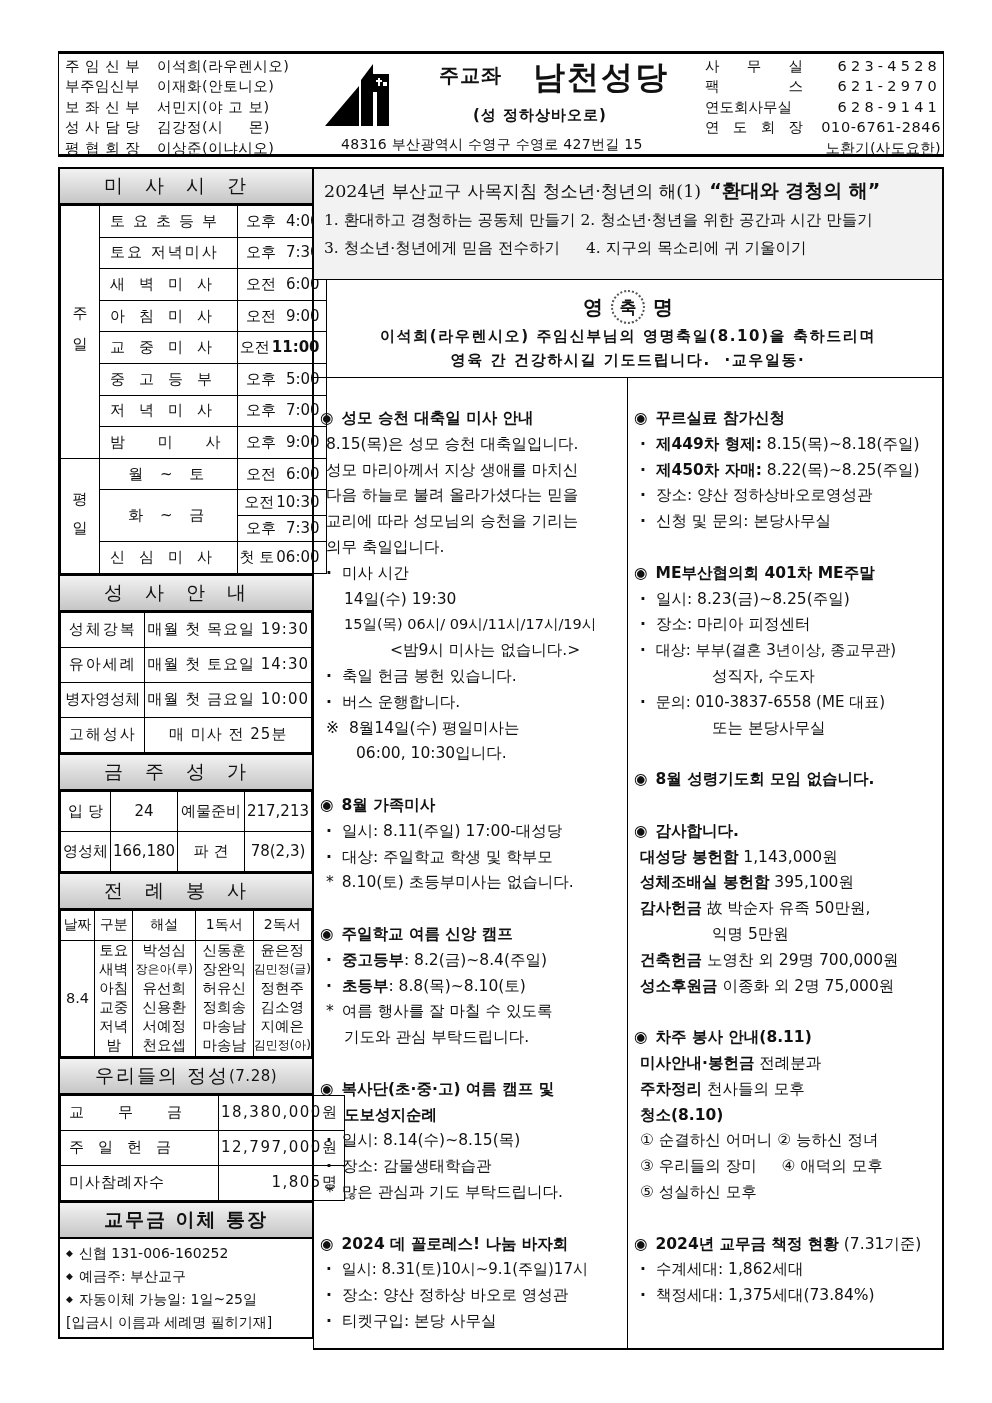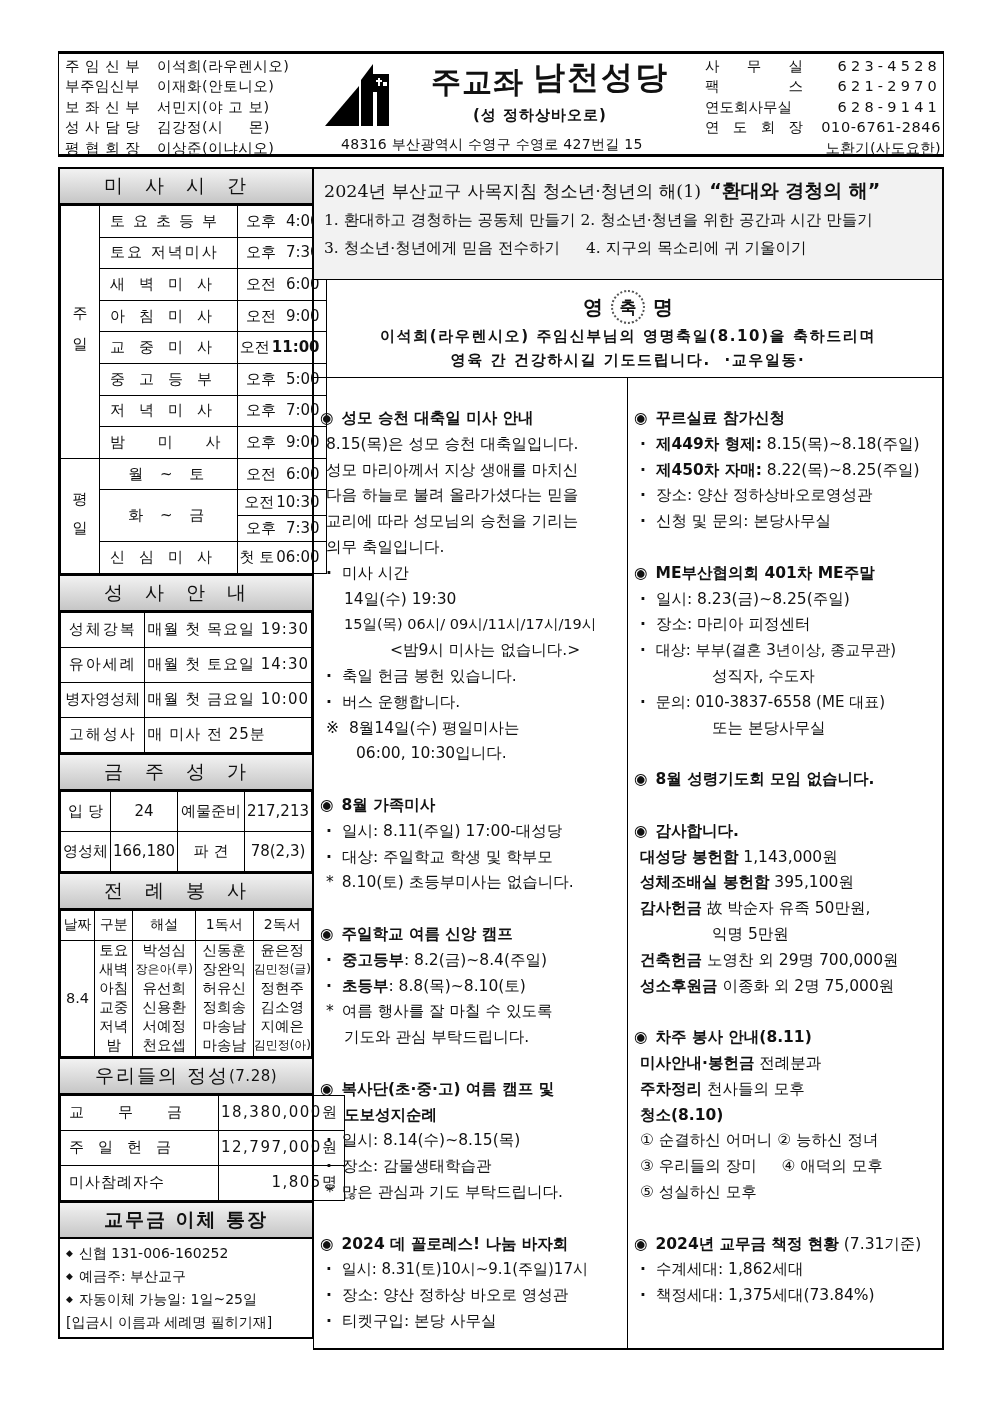--- a/index.html
+++ b/index.html
@@ -7,21 +7,21 @@
   body { position: relative; font-family: "DejaVu Sans", "Liberation Sans", sans-serif; color: #111; }
 
   
   .header { position: absolute; left: 58px; top: 51px; width: 886px; height: 106px;
             border-top: 3px solid #000; border-bottom: 3px solid #000; border-left: 1px solid #000; border-right: 1px solid #000; }
   .hdr-left { position: absolute; left: 6px; top: 2px; width: 258px; font-size: 14.5px; line-height: 20.4px; }
   .hdr-row { display: flex; white-space: nowrap; }
   .hdr-role { width: 92px; letter-spacing: 0.5px; }
   .hdr-name { letter-spacing: 0.5px; }
   .logo { position: absolute; left: 266px; top: 6px; width: 70px; height: 72px; }
-  .hdr-title-small { position: absolute; left: 372px; top: 8px; font-size: 30px; font-weight: bold; letter-spacing: 1px; }
+  .hdr-title-small { position: absolute; left: 380px; top: 8px; font-size: 20px; font-weight: bold; letter-spacing: 1px; }
   .hdr-title-big { position: absolute; left: 474px; top: 2px; font-size: 32px; font-weight: bold; letter-spacing: 2px; }
   .hdr-sub { position: absolute; left: 414px; top: 52px; font-size: 15px; font-weight: bold; letter-spacing: 1px; }
   .hdr-addr { position: absolute; left: 282px; top: 82px; font-size: 14px; letter-spacing: 0.3px; white-space: nowrap; }
   .hdr-right { position: absolute; left: 646px; top: 2px; width: 236px; font-size: 14.5px; line-height: 20.4px; }
   .hdr-right .hdr-row { justify-content: space-between; }
   .hdr-right .lbl { width: 98px; display: flex; justify-content: space-between; }
   .hdr-right .val { letter-spacing: 4.2px; text-align: right; flex: 1; }
   .hdr-right .val.tight { letter-spacing: 0.6px; }
   .hdr-right .full { text-align: right; width: 100%; letter-spacing: 0.3px; }
 
@@ -35,21 +35,21 @@
   td { border: 1px solid #000; font-size: 15px; padding: 0 2px; white-space: nowrap; }
   .mass td { height: 31.6px; }
   .mass .grp { width: 35px; text-align: center; font-size: 15px; line-height: 34px; }
   .mass .nm { width: 124px; padding-left: 10px; letter-spacing: 8px; }
   .mass .nm.c { text-align: center; letter-spacing: 6px; padding-left: 4px; }
   .mass .tm { text-align: right; padding-right: 6px; }
   .mass .tm span { margin-right: 10px; }
   .mass td.half { height: 26px; }
   .sacr td { height: 35px; }
   .sacr .l { width: 92px; text-align: center; letter-spacing: 2px; }
-  .sacr .r { text-align: left; letter-spacing: 1px; }
+  .sacr .r { text-align: center; letter-spacing: 1px; }
   .hymn td { height: 40px; text-align: center; }
   .liturgy td { text-align: center; font-size: 14px; }
   .liturgy .head td { height: 30px; }
   .liturgy .body td { height: 116px; line-height: 19px; font-size: 14.5px; padding: 0; vertical-align: middle; }
   .liturgy .body .cell-stack div { white-space: nowrap; }
   .liturgy .body .tiny { font-size: 12px; }
   .offer td { height: 35px; font-size: 15px; }
   .offer .l { width: 124px; padding-left: 8px; letter-spacing: 0; }
   .offer .r { text-align: right; padding-right: 6px; letter-spacing: 1.5px; }
   .bank { padding: 4px 4px 4px 6px; font-size: 14px; line-height: 21px; }

